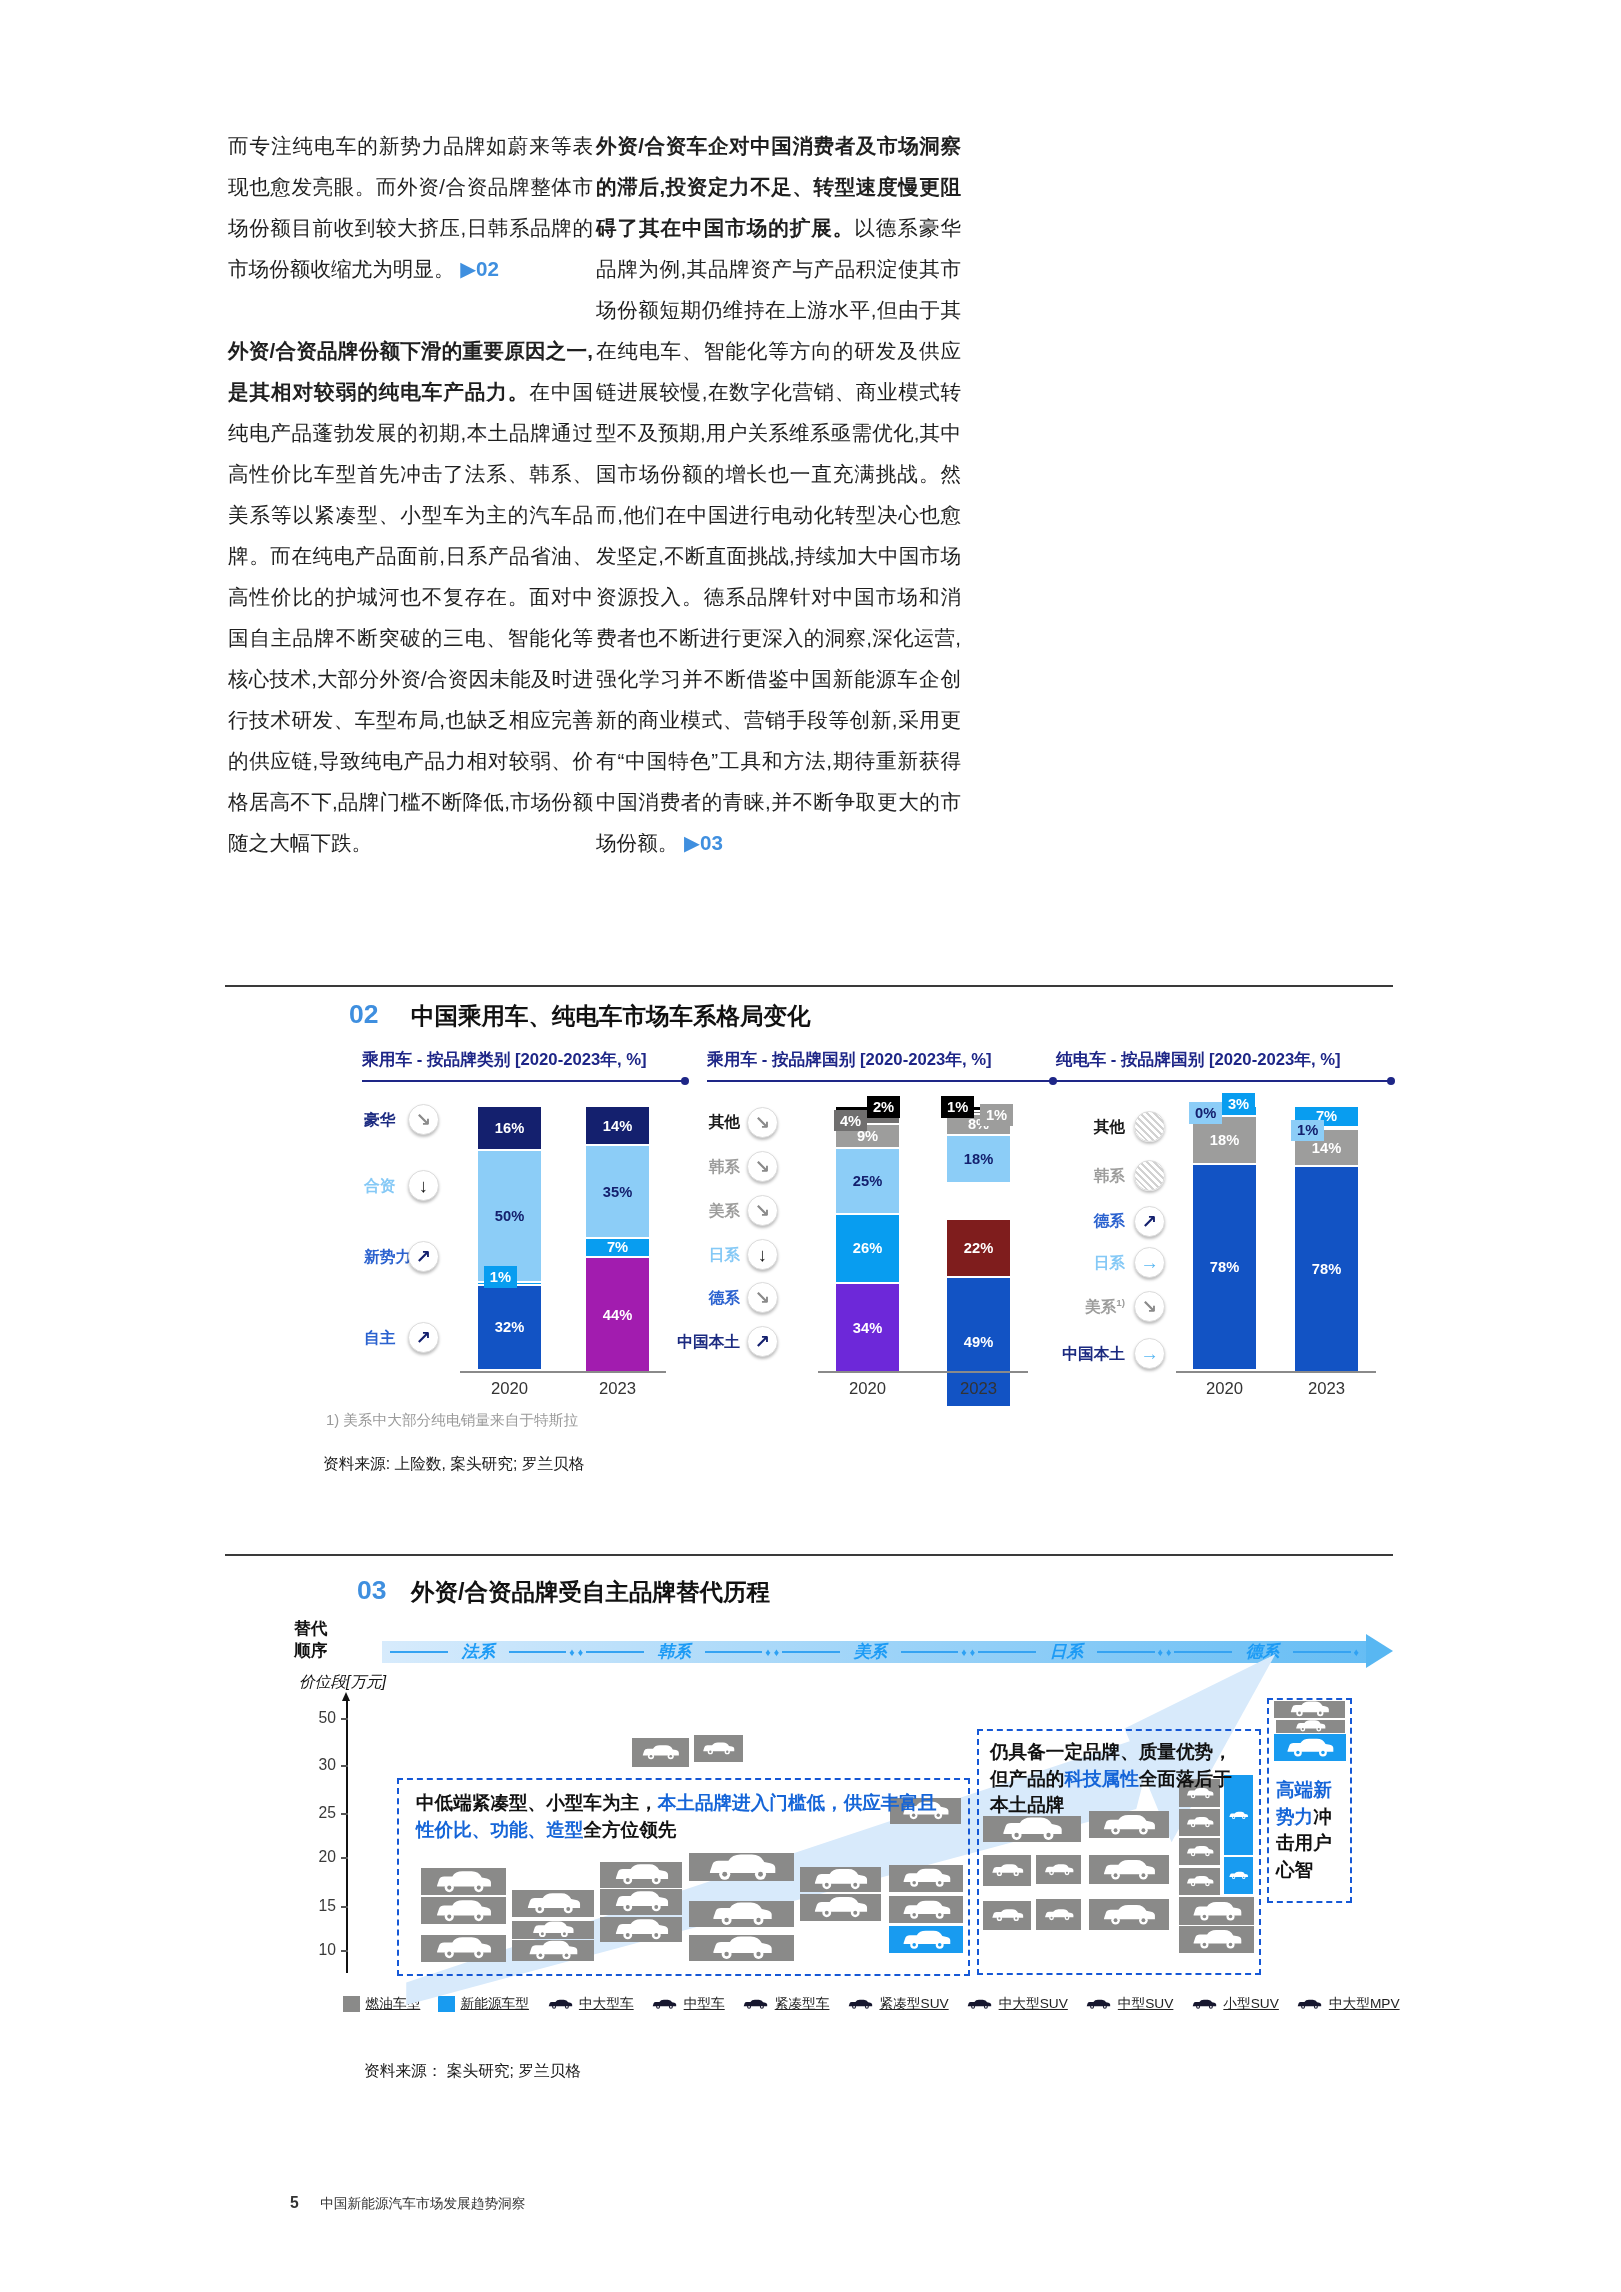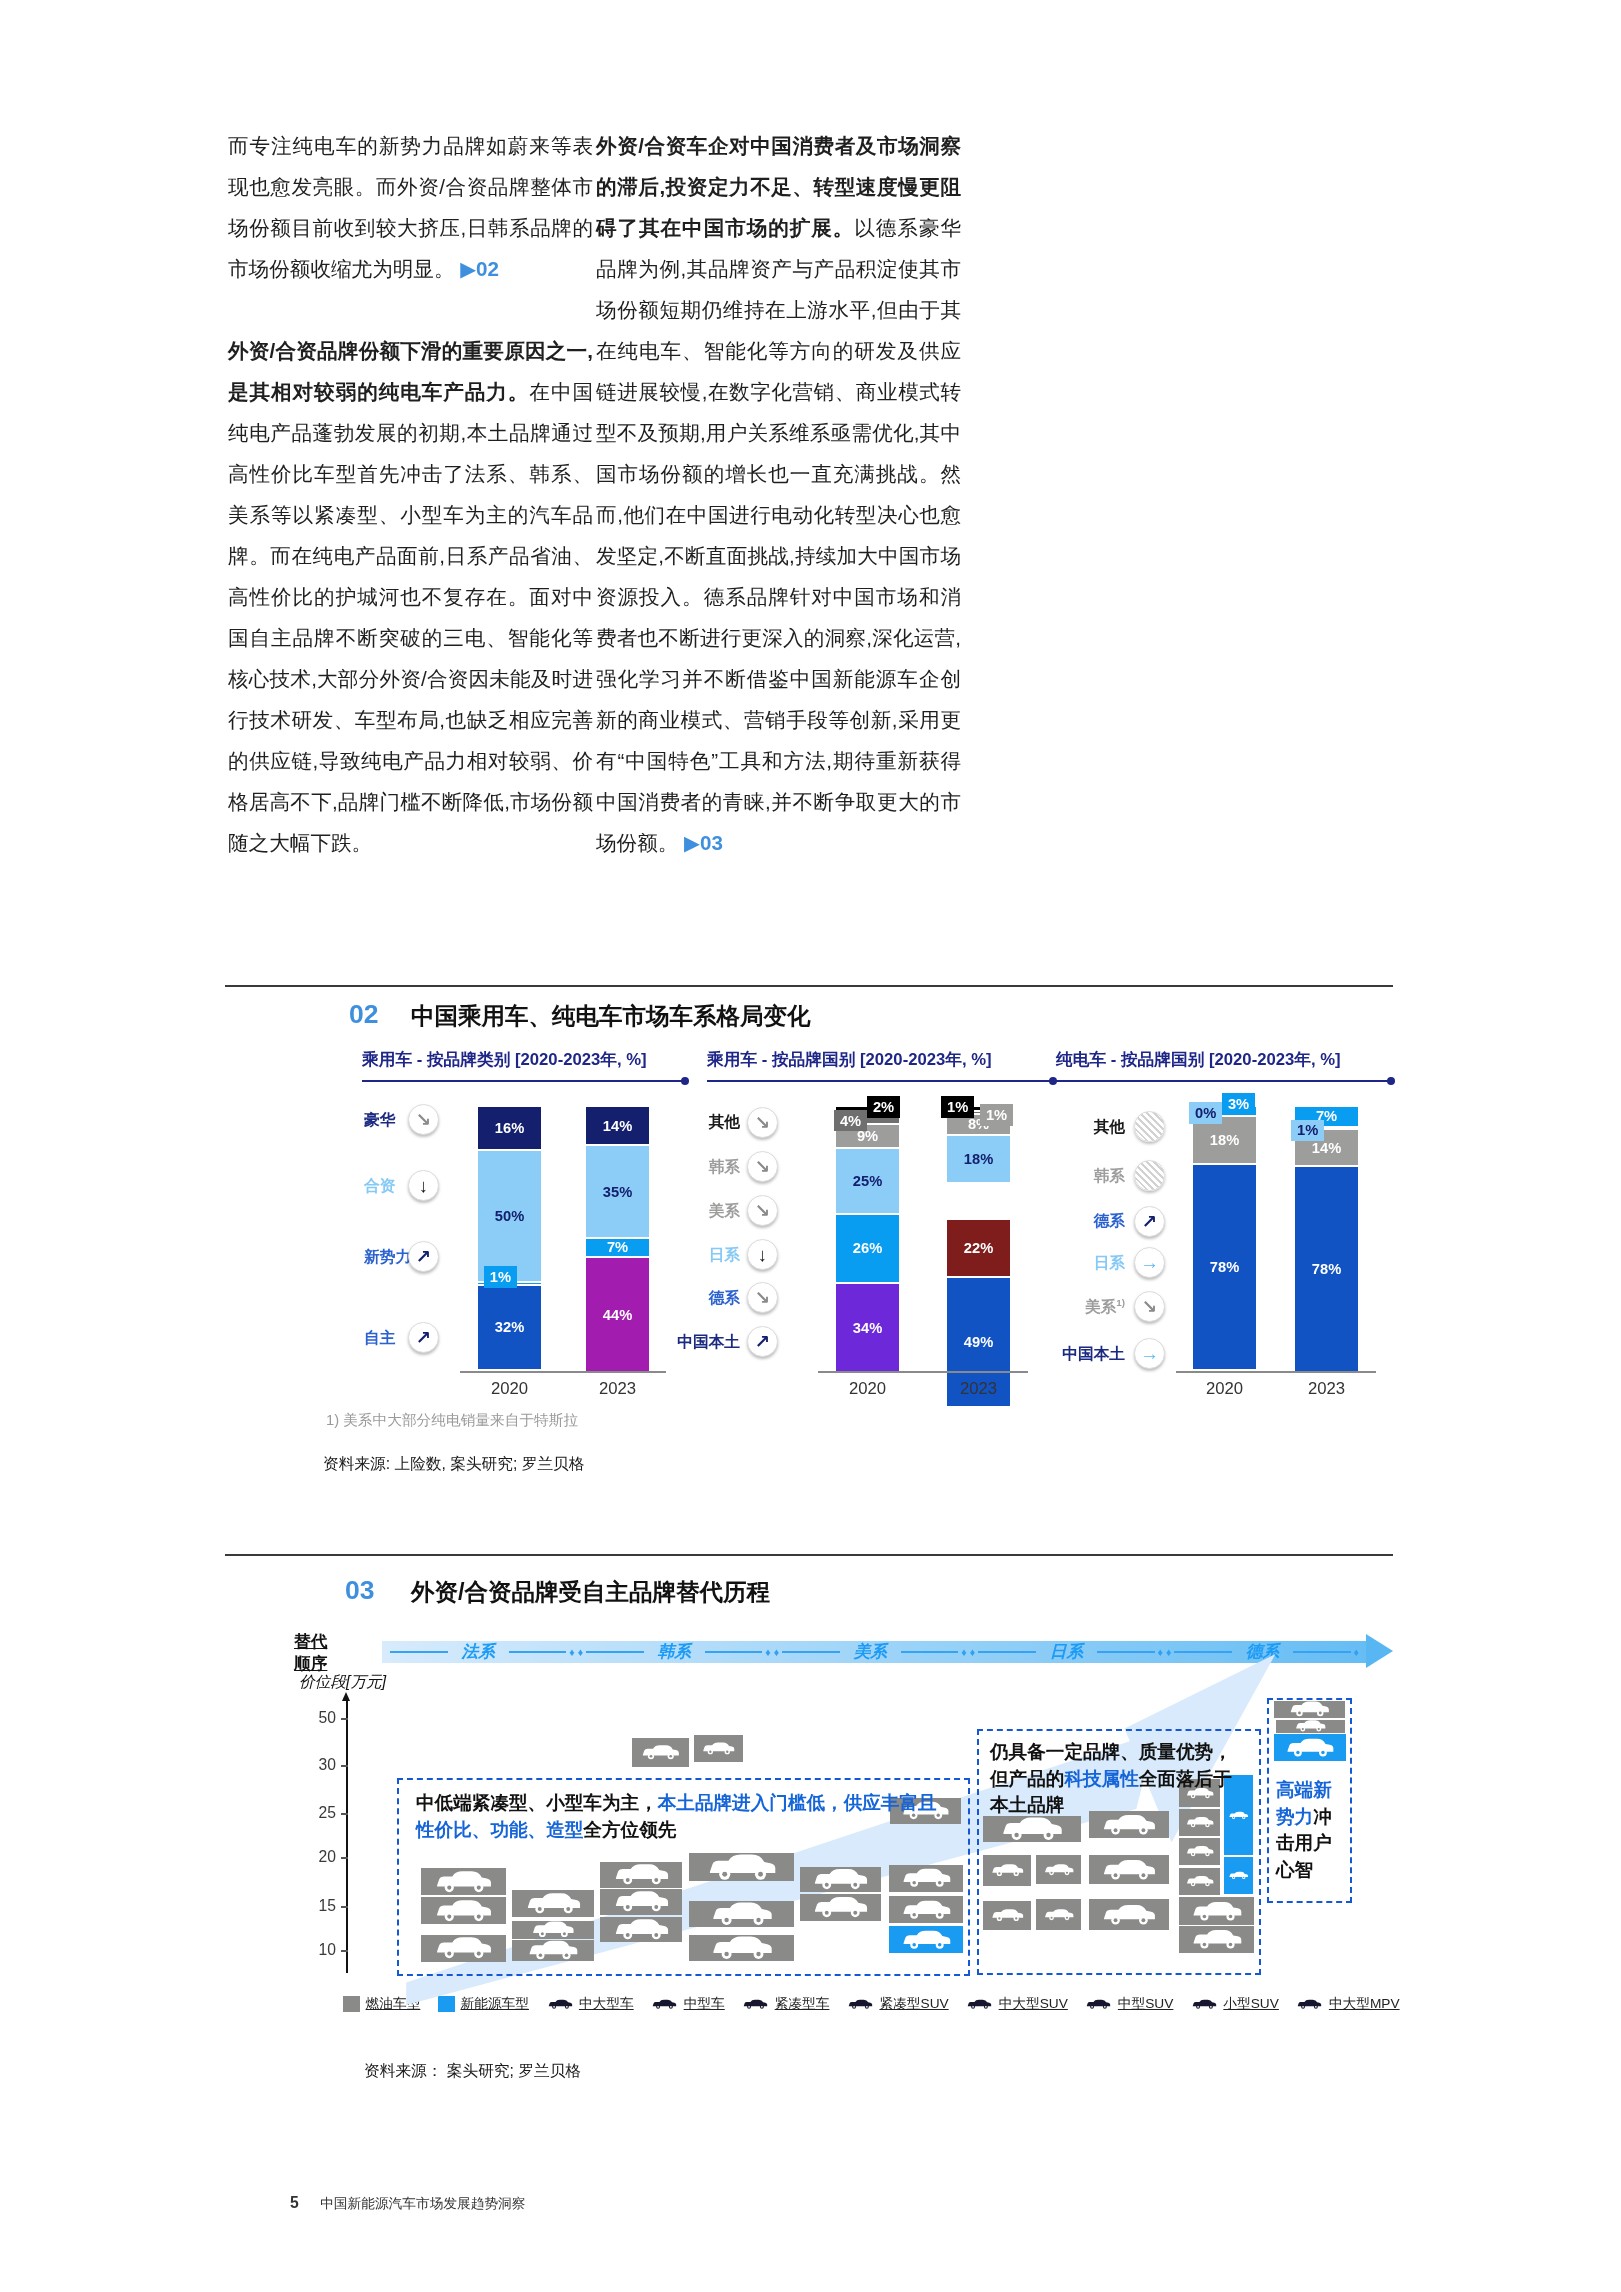--- a/index.html
+++ b/index.html
@@ -169,28 +169,28 @@
           <div class="chip" style="left: -3.9px; top: 12.7px; background: rgb(140, 205, 247); color: rgb(20, 32, 110);">1%</div>
         </div>
         <div class="yr" style="left: 1070px; top: 392px;">2023</div>
         <div class="baseline" style="left: 951px; top: 384px; width: 200px;"></div>
       </div>
     <div class="fn" style="left:101px;top:424px;">1) 美系中大部分纯电销量来自于特斯拉</div>
     <div class="src" style="left:98px;top:467px;">资料来源: 上险数, 案头研究; 罗兰贝格</div>
   </div>
 
   <div id="fig03" class="fig" style="top:1554px;height:549px;">
-    <div class="fig-num" style="left:120px;top:18.6px;">03</div>
+    <div class="fig-num" style="left:132px;top:18.6px;">03</div>
     <div class="fig-title" style="left:186px;top:19.6px;">外资/合资品牌受自主品牌替代历程</div>
     <div id="canvas03" class="abs" style="left:0;top:0;width:1168px;height:549px;">
       <svg id="bigarrow" class="abs" style="left:0;top:0;z-index:1;" width="1168" height="549" viewBox="0 0 1192 560">
         <polygon points="185,435 950,180 930,258 185,458" fill="#d8eafb"></polygon>
         <polygon points="918,176 1072,100 966,292" fill="#d8eafb"></polygon>
       </svg>
-      <div class="order-label" style="left:69px;top:75px;text-decoration:underline;">替代顺序</div>
+      <div class="order-label" style="left:69px;top:62px;">替代顺序</div>
       <div class="tl-band" style="left:157px;top:85px;width:986px;"></div>
       <div class="tl-head" style="left:1141px;top:78px;"></div>
       <div id="tl-row" class="tl-row" style="left:165px;top:85px;width:972px;height:21.6px;">
           <div class="tl-line"></div>
           <span class="tl-lab">法系</span>
           <div class="tl-line"></div>
           <span class="tl-dia">♦ ♦</span>
           <div class="tl-line"></div>
           <span class="tl-lab">韩系</span>
           <div class="tl-line"></div>

